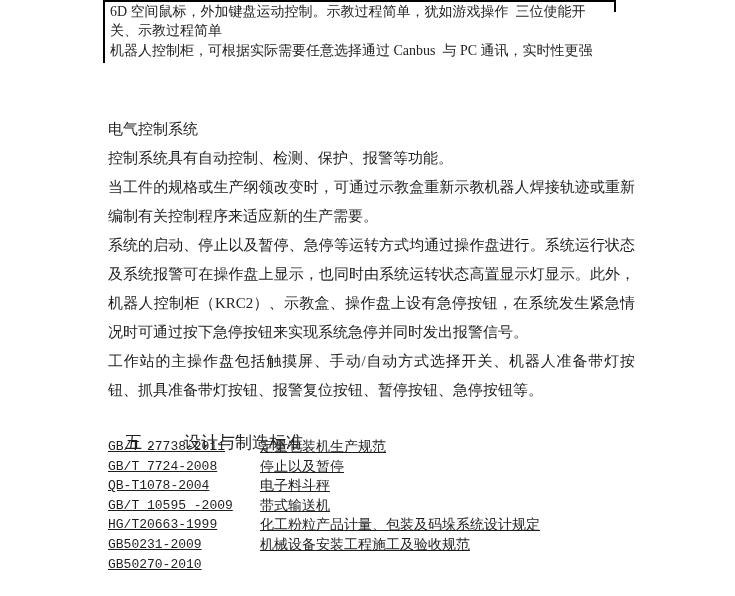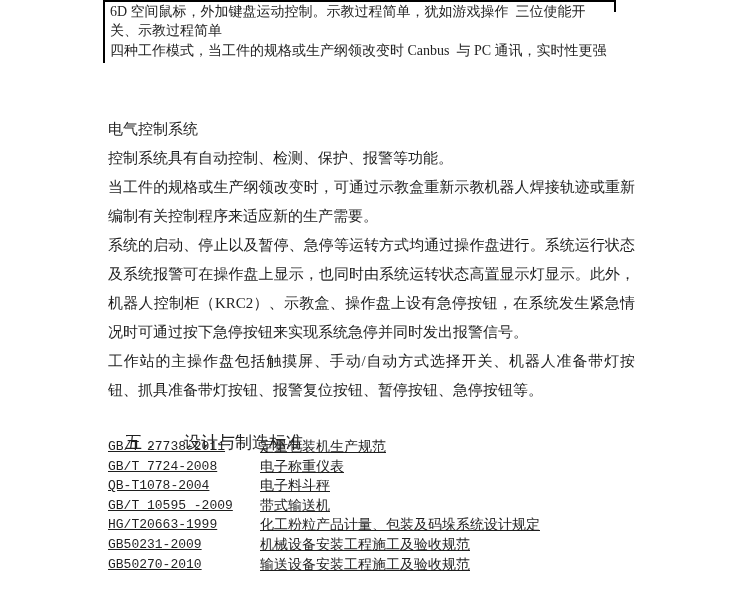--- a/index.html
+++ b/index.html
@@ -68,21 +68,21 @@
 
 <div class="page">
 
   <div class="cell-top-border"></div>
   <div class="cell-left-border"></div>
   <div class="cell-right-tick"></div>
 
   <div class="fragment">
     <div class="frag-line">6D 空间鼠标，外加键盘运动控制。示教过程简单，犹如游戏操作  三位使能开</div>
     <div class="frag-line">关、示教过程简单</div>
-    <div class="frag-line">四种工作模式，当工件的规格或生产纲领改变时 Canbus  与 PC 通讯，实时性更强</div>
+    <div class="frag-line">机器人控制柜，可根据实际需要任意选择通过 Canbus  与 PC 通讯，实时性更强</div>
   </div>
 
   <div class="body-text">
     <p class="sec-heading">电气控制系统</p>
     <p>控制系统具有自动控制、检测、保护、报警等功能。</p>
     <p>当工件的规格或生产纲领改变时，可通过示教盒重新示教机器人焊接轨迹或重新编制有关控制程序来适应新的生产需要。</p>
     <p>系统的启动、停止以及暂停、急停等运转方式均通过操作盘进行。系统运行状态及系统报警可在操作盘上显示，也同时由系统运转状态高置显示灯显示。此外，机器人控制柜（KRC2）、示教盒、操作盘上设有急停按钮，在系统发生紧急情况时可通过按下急停按钮来实现系统急停并同时发出报警信号。</p>
     <p>工作站的主操作盘包括触摸屏、手动/自动方式选择开关、机器人准备带灯按钮、抓具准备带灯按钮、报警复位按钮、暂停按钮、急停按钮等。</p>
   </div>
 
@@ -90,37 +90,36 @@
     <span class="num">五．</span><span>设计与制造标准</span>
   </div>
 
   <div class="standards">
     <div class="std-row">
       <span class="std-code">GB/T 27738-2011</span>
       <span class="std-title">定量包装机生产规范</span>
     </div>
     <div class="std-row">
       <span class="std-code">GB/T 7724-2008</span>
-      <span class="std-title">电子称重仪表</span>
+      <span class="std-title">停止以及暂停</span>
     </div>
     <div class="std-row">
       <span class="std-code">QB-T1078-2004</span>
       <span class="std-title">电子料斗秤</span>
     </div>
     <div class="std-row">
       <span class="std-code">GB/T 10595 -2009</span>
       <span class="std-title">带式输送机</span>
     </div>
     <div class="std-row">
       <span class="std-code">HG/T20663-1999</span>
       <span class="std-title">化工粉粒产品计量、包装及码垛系统设计规定</span>
     </div>
     <div class="std-row">
       <span class="std-code">GB50231-2009</span>
       <span class="std-title">机械设备安装工程施工及验收规范</span>
     </div>
     <div class="std-row">
       <span class="std-code">GB50270-2010</span>
-      <span class="std-title">输送设备安装工程施工及验收规范</span>
     </div>
   </div>
 
 </div>
 
 </body></html>

